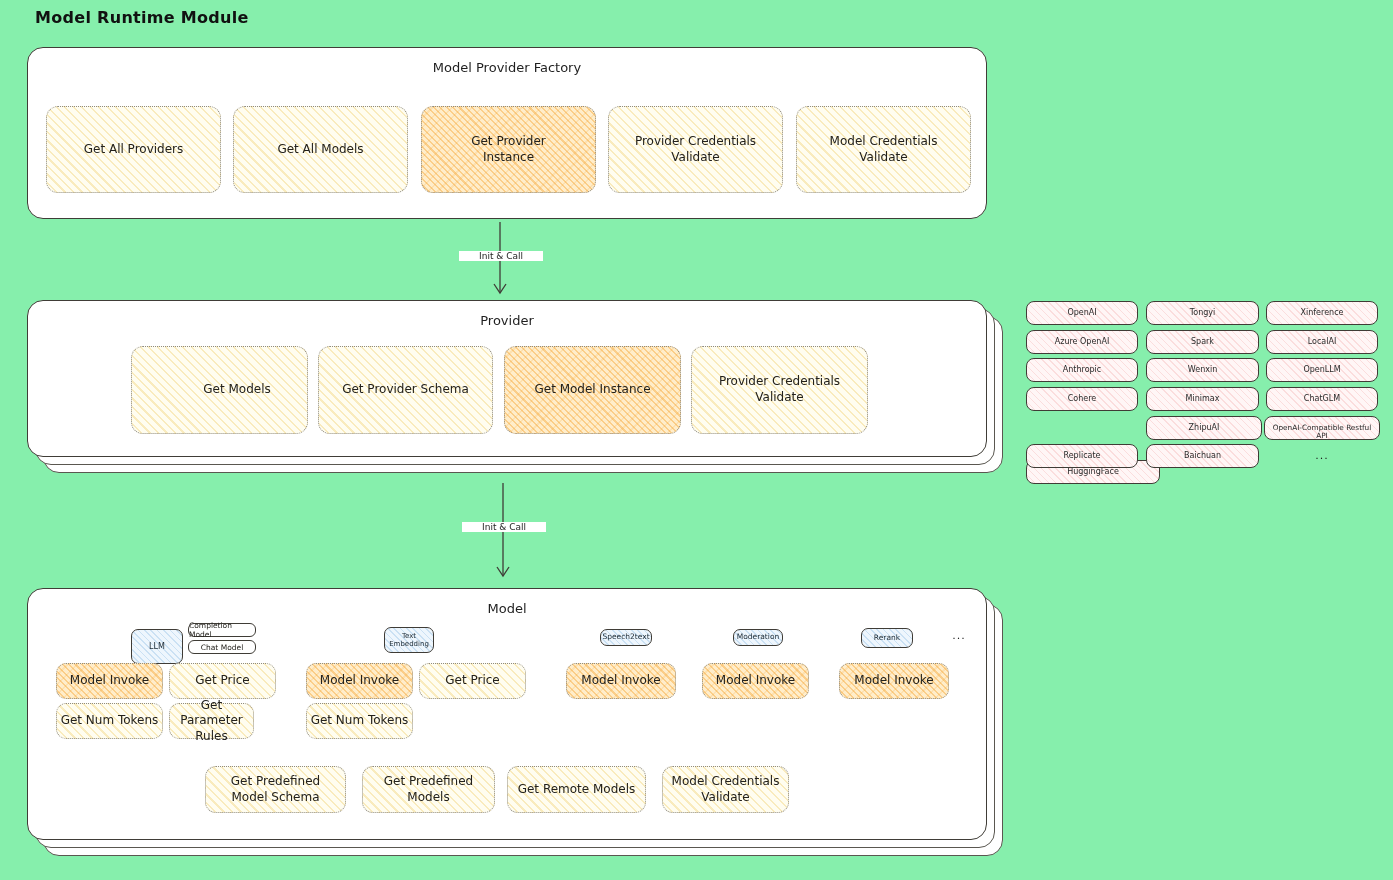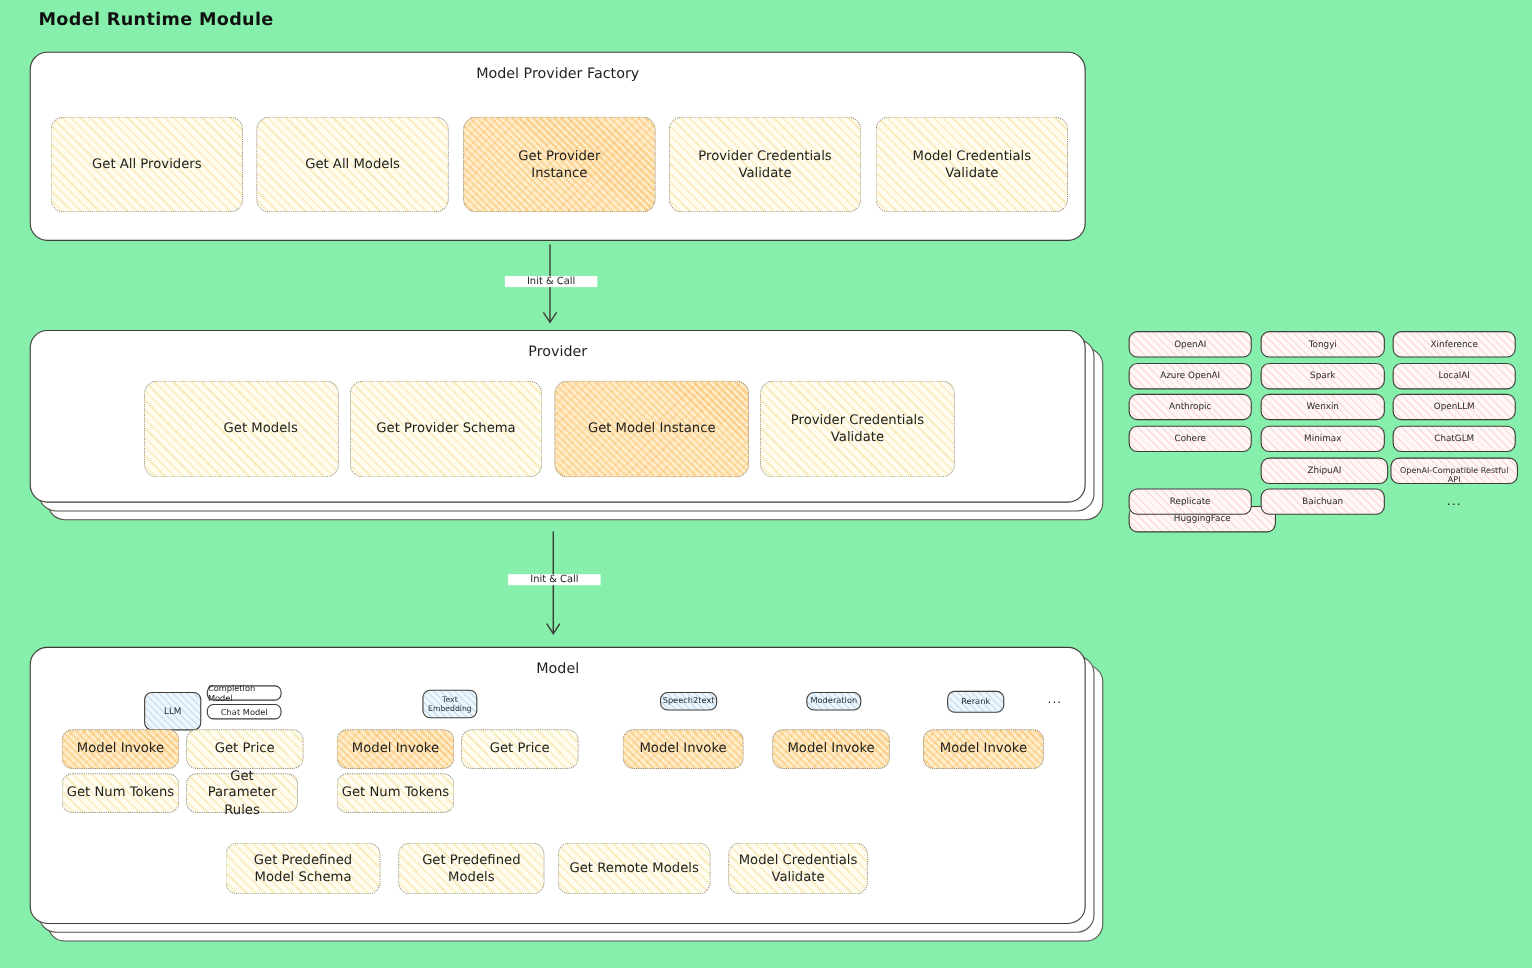--- a/index.html
+++ b/index.html
@@ -193,21 +193,21 @@
 
     <div class="action fill-orange" style="left:28px;top:74px;width:107px;height:36px;border-radius:10px;">
         <span>Model Invoke</span>
       </div>
     <div class="action fill-yellow" style="left:141px;top:74px;width:107px;height:36px;border-radius:10px;">
         <span>Get Price</span>
       </div>
     <div class="action fill-yellow" style="left:28px;top:114px;width:107px;height:36px;border-radius:10px;padding:2px 3px;">
         <span>Get Num Tokens</span>
       </div>
-    <div class="action fill-yellow" style="left:141px;top:114px;width:102px;height:36px;border-radius:10px;padding:2px 18px;justify-content:flex-end;">
+    <div class="action fill-yellow" style="left:141px;top:114px;width:85px;height:36px;border-radius:10px;padding:2px 18px;">
         <span>Get Parameter Rules</span>
       </div>
 
     <div class="action fill-orange" style="left:278px;top:74px;width:107px;height:36px;border-radius:10px;">
         <span>Model Invoke</span>
       </div>
     <div class="action fill-yellow" style="left:391px;top:74px;width:107px;height:36px;border-radius:10px;">
         <span>Get Price</span>
       </div>
     <div class="action fill-yellow" style="left:278px;top:114px;width:107px;height:36px;border-radius:10px;padding:2px 3px;">

